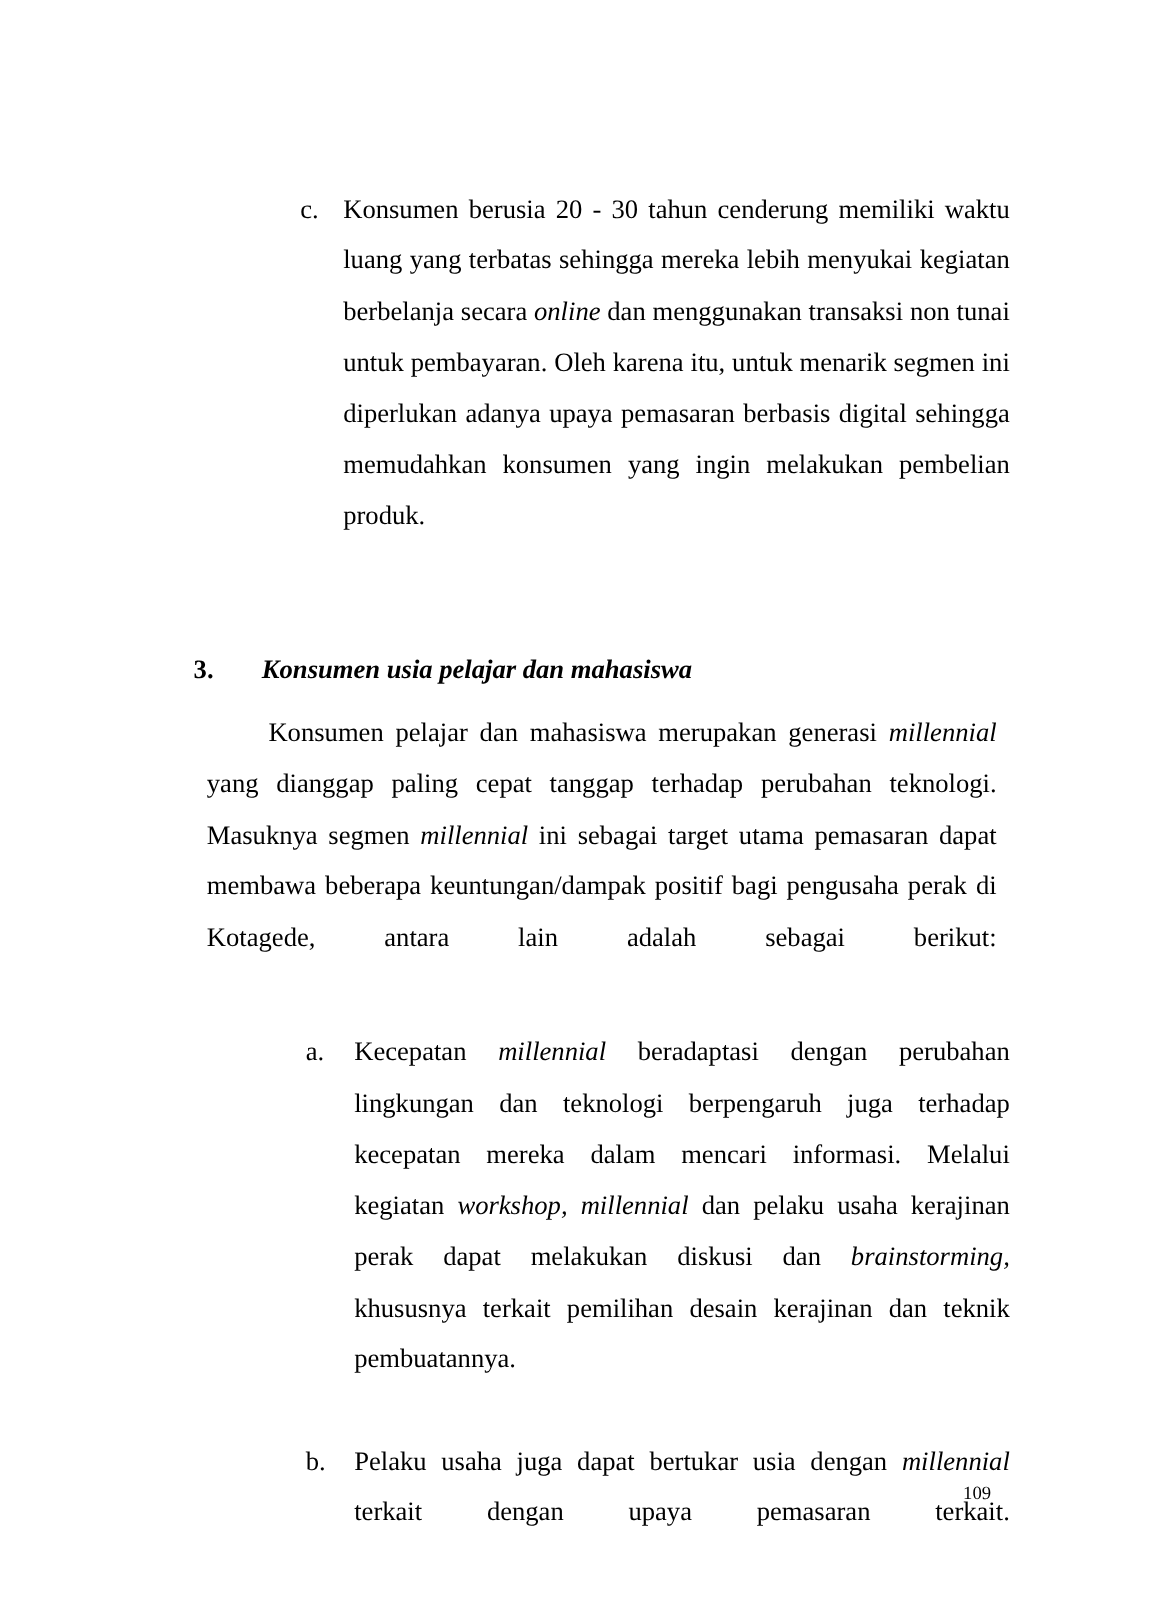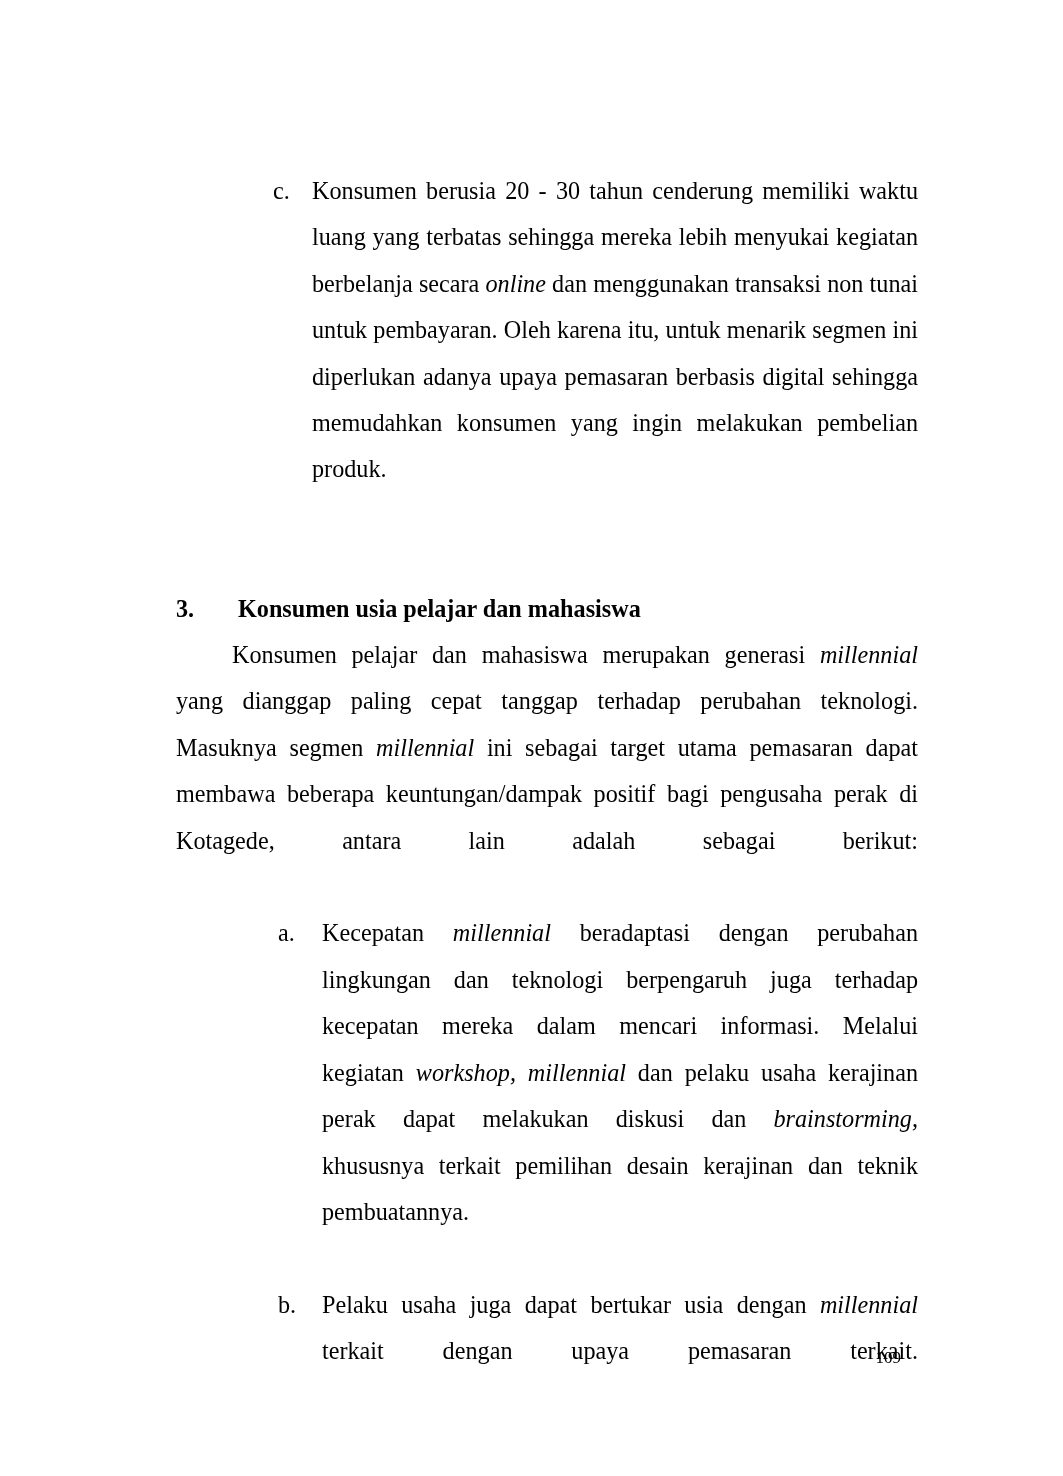--- a/index.html
+++ b/index.html
@@ -25,21 +25,21 @@
     top: 168px;
     width: 742px;   
   }
 
   
   .para {
     font-size: 24.2px;
     line-height: 46.4px;
     text-align: justify;
     text-justify: inter-word;
-    margin: 0;
+    margin: 12px;
     hyphens: none;
   }
 
   
   .body-para {
     text-indent: 56px;
   }
 
   
   .list-item {
@@ -81,21 +81,21 @@
 
   
   .heading-row {
     display: flex;
     align-items: flex-start;
     font-weight: bold;
     font-size: 24.2px;
     line-height: 46.4px;
   }
   .heading-num { flex: 0 0 62px; }
-  .heading-text { flex: 1 1 auto; }
+  .heading-text { flex: 1 1 auto; font-style: italic; }
 
   .spacer-line { height: 46.4px; }
 
   em { font-style: italic; }
 
   
   .page-number {
     position: absolute;
     right: 162px;
     top: 1338px;

